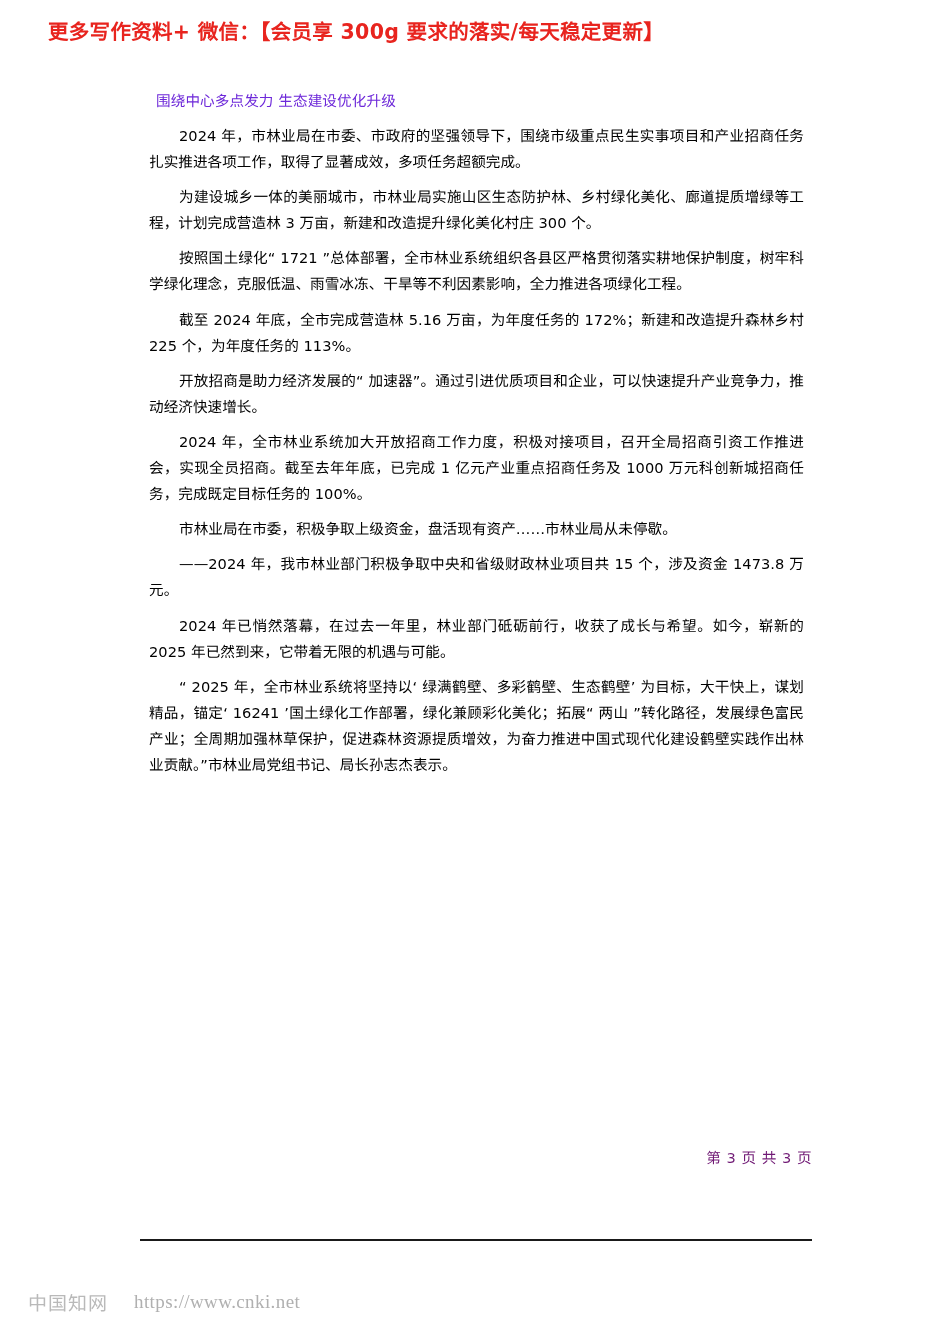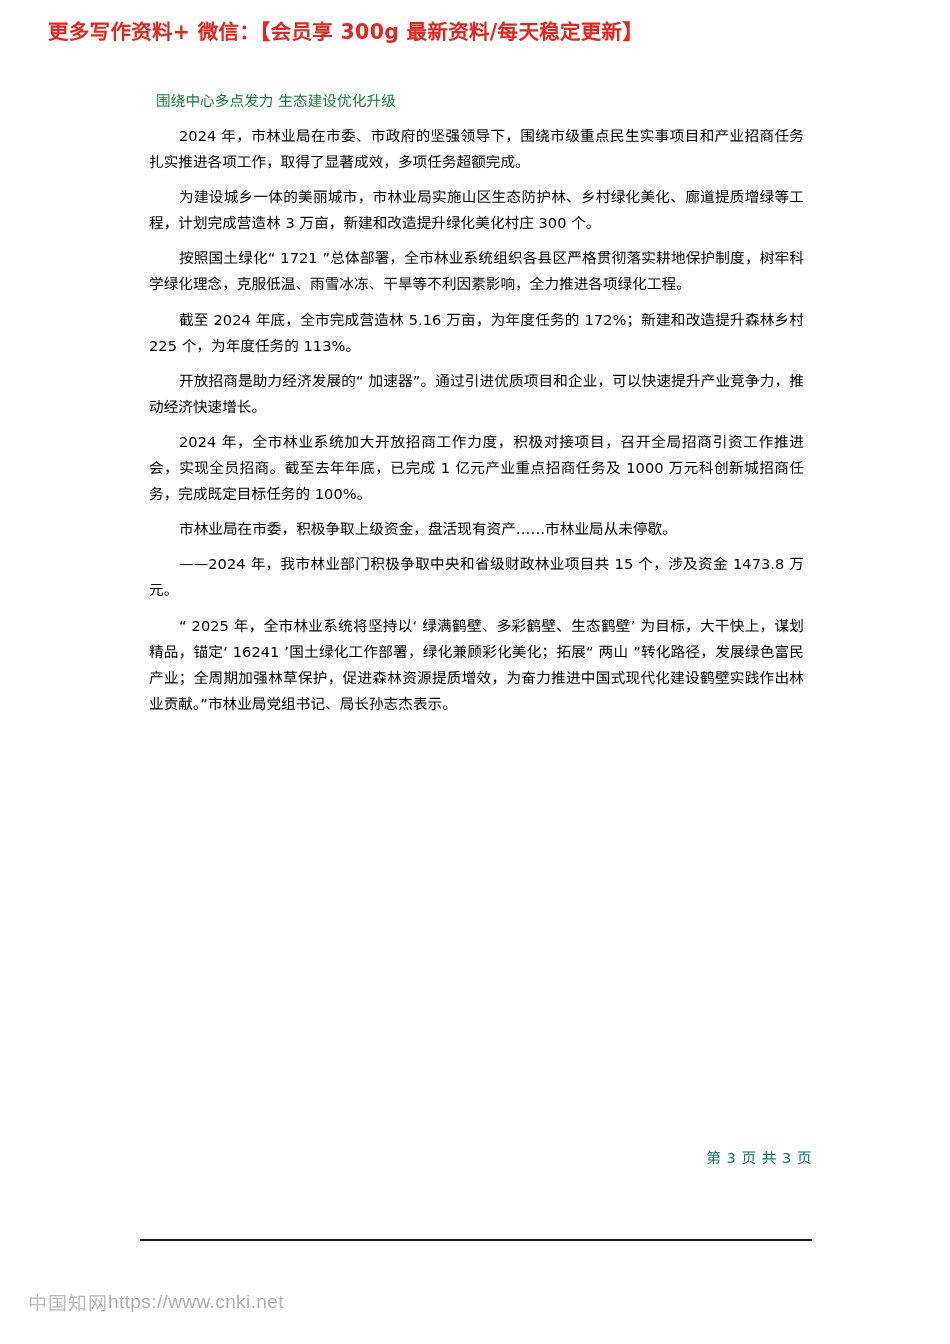--- a/index.html
+++ b/index.html
@@ -40,21 +40,21 @@
   .doc-body {
     position: absolute;
     left: 140px;
     top: 88px;
     width: 673px;
   }
   .doc-title {
     font-family: "DejaVu Sans", "Liberation Sans", sans-serif;
     font-size: 14.6px;
     font-weight: normal;
-    color: #15803d;
+    color: #6d28d9;
     line-height: 26px;
     text-indent: 16px;
     margin: 0 0 0 0;
     letter-spacing: 0.1px;
   }
   .doc-para {
     font-family: "DejaVu Sans", "Liberation Sans", sans-serif;
     font-size: 14.6px;
     line-height: 26.1px;
     color: #000;
@@ -70,75 +70,77 @@
 
   
   .page-number {
     position: absolute;
     left: 0;
     top: 1146px;
     width: 812px;
     text-align: right;
     font-family: "DejaVu Sans", "Liberation Sans", sans-serif;
     font-size: 14.6px;
-    color: #0f766e;
+    color: #701a75;
     letter-spacing: 0.5px;
   }
 
   .footer-rule {
     position: absolute;
     left: 140px;
     top: 1239px;
     width: 672px;
     height: 2px;
     background: #1a1a1a;
   }
 
   
   .cnki-watermark {
     position: absolute;
     left: 28px;
     top: 1288px;
     display: flex;
     align-items: center;
+    gap: 26px;
   }
   .cnki-name {
     font-family: "DejaVu Sans", "Liberation Sans", sans-serif;
     font-size: 19px;
     color: #b9b9b9;
     letter-spacing: 1px;
     white-space: nowrap;
   }
   .cnki-url {
-    font-family: Liberation Sans, sans-serif;
+    font-family: Liberation Serif, serif;
     font-size: 19px;
     color: #b0b0b0;
     letter-spacing: 0.4px;
     white-space: nowrap;
   }
 </style>
 </head>
 <body>
 
 <div class="promo-banner">
-  <span class="promo-text">更多写作资料+ 微信：【会员享 300g 最新资料/每天稳定更新】</span>
+  <span class="promo-text">更多写作资料+ 微信：【会员享 300g 要求的落实/每天稳定更新】</span>
 </div>
 
 <div class="doc-body">
 
   <p class="doc-title">围绕中心多点发力 生态建设优化升级</p>
 
   <p class="doc-para">2024 年，市林业局在市委、市政府的坚强领导下，围绕市级重点民生实事项目和产业招商任务扎实推进各项工作，取得了显著成效，多项任务超额完成。</p>
   <p class="doc-para">为建设城乡一体的美丽城市，市林业局实施山区生态防护林、乡村绿化美化、廊道提质增绿等工程，计划完成营造林 3 万亩，新建和改造提升绿化美化村庄 300 个。</p>
   <p class="doc-para">按照国土绿化“ 1721 ”总体部署，全市林业系统组织各县区严格贯彻落实耕地保护制度，树牢科学绿化理念，克服低温、雨雪冰冻、干旱等不利因素影响，全力推进各项绿化工程。</p>
   <p class="doc-para">截至 2024 年底，全市完成营造林 5.16 万亩，为年度任务的 172%；新建和改造提升森林乡村 225 个，为年度任务的 113%。</p>
   <p class="doc-para">开放招商是助力经济发展的“ 加速器”。通过引进优质项目和企业，可以快速提升产业竞争力，推动经济快速增长。</p>
   <p class="doc-para">2024 年，全市林业系统加大开放招商工作力度，积极对接项目，召开全局招商引资工作推进会，实现全员招商。截至去年年底，已完成 1 亿元产业重点招商任务及 1000 万元科创新城招商任务，完成既定目标任务的 100%。</p>
   <p class="doc-para">市林业局在市委，积极争取上级资金，盘活现有资产……市林业局从未停歇。</p>
   <p class="doc-para dash">——2024 年，我市林业部门积极争取中央和省级财政林业项目共 15 个，涉及资金 1473.8 万元。</p>
+  <p class="doc-para">2024 年已悄然落幕，在过去一年里，林业部门砥砺前行，收获了成长与希望。如今，崭新的 2025 年已然到来，它带着无限的机遇与可能。</p>
   <p class="doc-para">“ 2025 年，全市林业系统将坚持以‘ 绿满鹤壁、多彩鹤壁、生态鹤壁’ 为目标，大干快上，谋划精品，锚定‘ 16241 ’国土绿化工作部署，绿化兼顾彩化美化；拓展“ 两山 ”转化路径，发展绿色富民产业；全周期加强林草保护，促进森林资源提质增效，为奋力推进中国式现代化建设鹤壁实践作出林业贡献。”市林业局党组书记、局长孙志杰表示。</p>
 
 </div>
 
 <div class="page-number">第 3 页 共 3 页</div>
 
 <div class="footer-rule"></div>
 
 <div class="cnki-watermark">
   <span class="cnki-name">中国知网</span>

